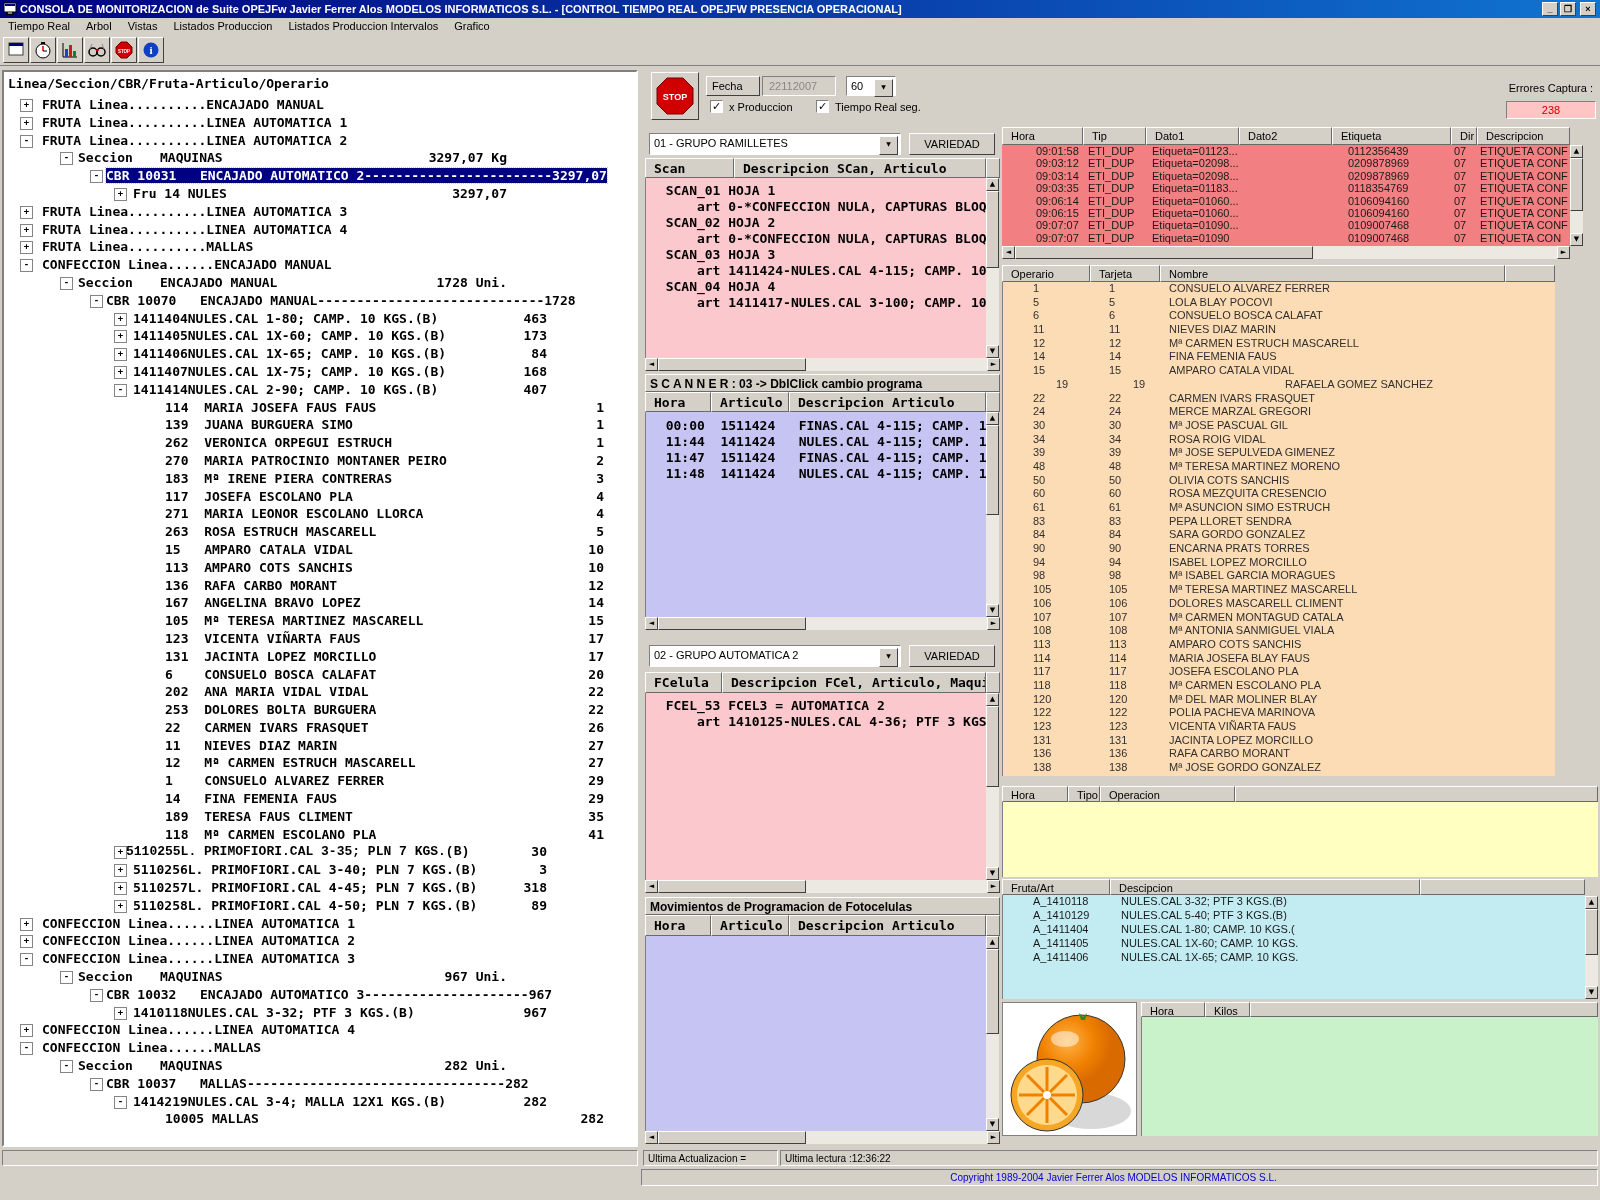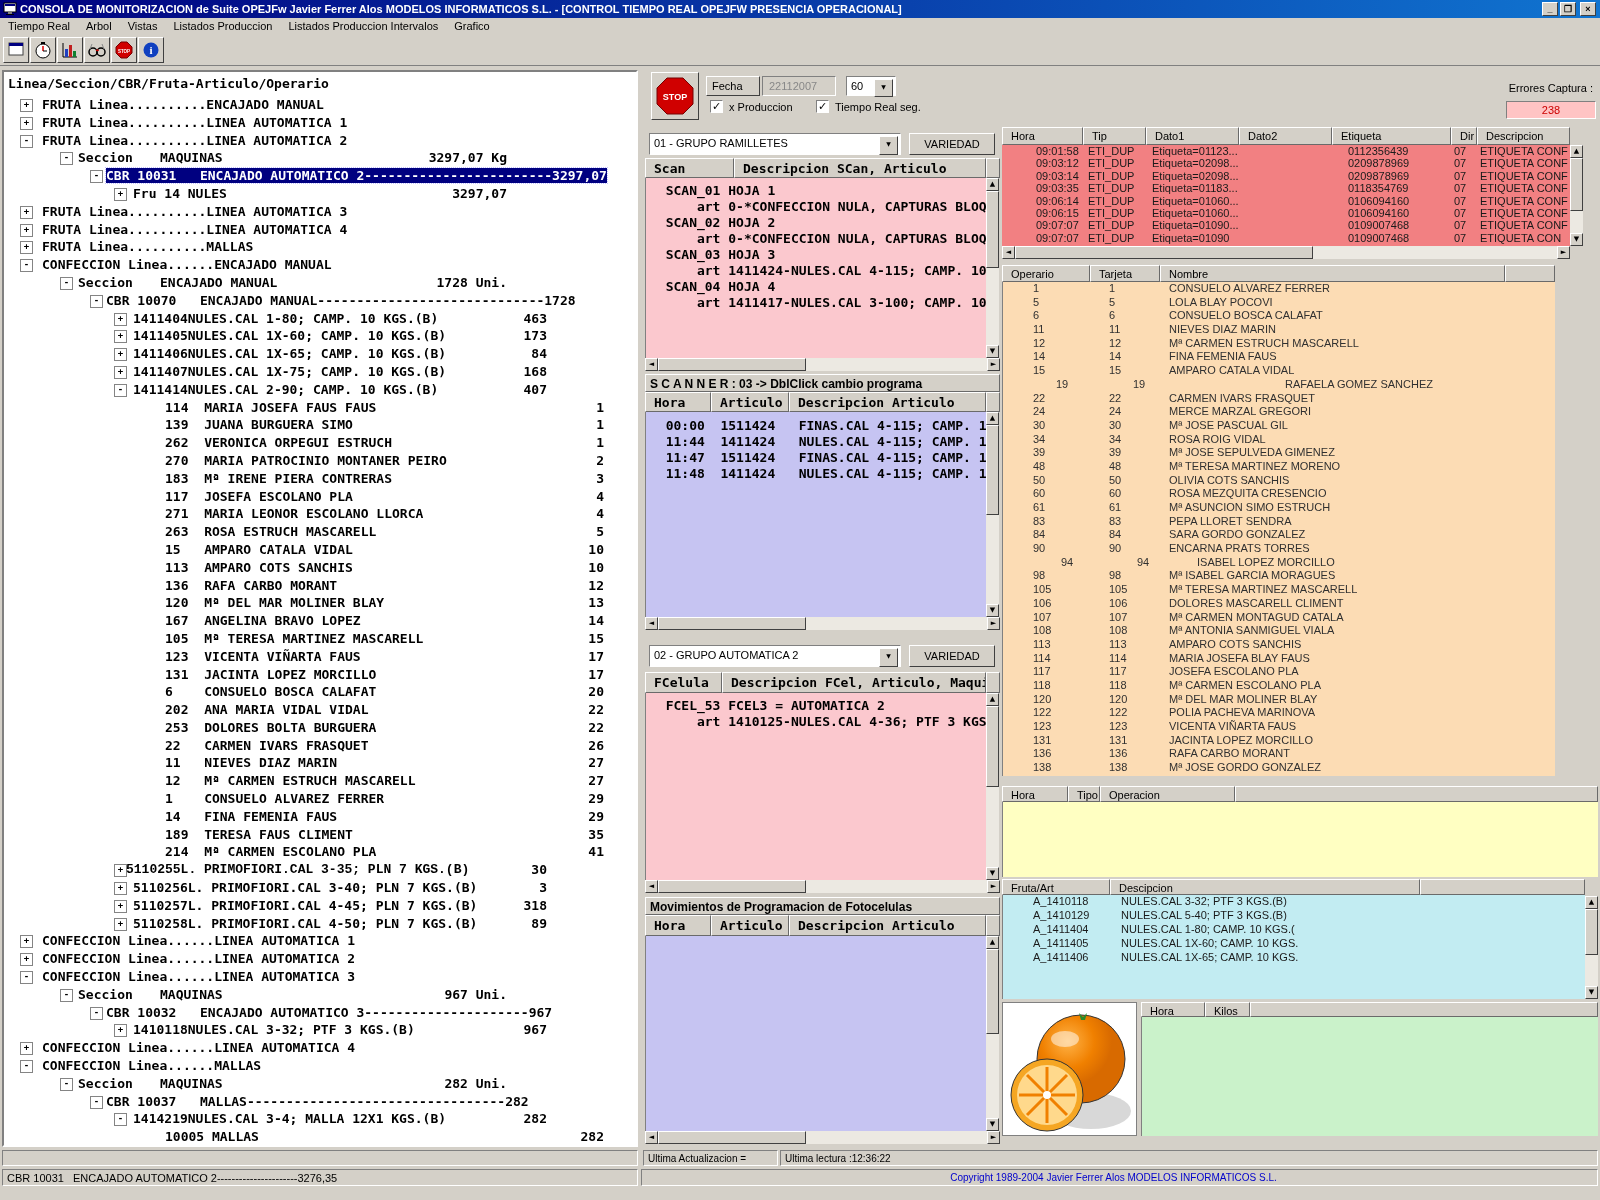--- a/index.html
+++ b/index.html
@@ -240,24 +240,20 @@
         </div>
         <div class="trow">
           <div class="ttext" style="left: 161px;">113  AMPARO COTS SANCHIS</div>
           <div class="tval" style="left: 498px; width: 102px;">10</div>
         </div>
         <div class="trow">
           <div class="ttext" style="left: 161px;">136  RAFA CARBO MORANT</div>
           <div class="tval" style="left: 498px; width: 102px;">12</div>
         </div>
         <div class="trow">
-          <div class="ttext" style="left: 161px;">120  Mª DEL MAR MOLINER BLAY</div>
-          <div class="tval" style="left: 498px; width: 102px;">13</div>
-        </div>
-        <div class="trow">
           <div class="ttext" style="left: 161px;">167  ANGELINA BRAVO LOPEZ</div>
           <div class="tval" style="left: 498px; width: 102px;">14</div>
         </div>
         <div class="trow">
           <div class="ttext" style="left: 161px;">105  Mª TERESA MARTINEZ MASCARELL</div>
           <div class="tval" style="left: 498px; width: 102px;">15</div>
         </div>
         <div class="trow">
           <div class="ttext" style="left: 161px;">123  VICENTA VIÑARTA FAUS</div>
           <div class="tval" style="left: 498px; width: 102px;">17</div>
@@ -296,21 +292,21 @@
         </div>
         <div class="trow">
           <div class="ttext" style="left: 161px;">14   FINA FEMENIA FAUS</div>
           <div class="tval" style="left: 498px; width: 102px;">29</div>
         </div>
         <div class="trow">
           <div class="ttext" style="left: 161px;">189  TERESA FAUS CLIMENT</div>
           <div class="tval" style="left: 498px; width: 102px;">35</div>
         </div>
         <div class="trow">
-          <div class="ttext" style="left: 161px;">214  Mª CARMEN ESCOLANO PLA</div>
+          <div class="ttext" style="left: 161px;">118  Mª CARMEN ESCOLANO PLA</div>
           <div class="tval" style="left: 498px; width: 102px;">41</div>
         </div>
         <div class="trow">
           <div class="tbox" style="left: 110px;">+</div>
           <div class="ttext" style="left: 122px; font-family: Liberation Mono, monospace;">5110255L. PRIMOFIORI.CAL 3-35; PLN 7 KGS.(B)</div>
           <div class="tval" style="left: 440px; width: 103px;">30</div>
         </div>
         <div class="trow">
           <div class="tbox" style="left: 110px;">+</div>
           <div class="ttext" style="left: 129px;">5110256L. PRIMOFIORI.CAL 3-40; PLN 7 KGS.(B)</div>
@@ -638,21 +634,21 @@
       <div class="grow" style="height: 13.7px;">
         <div class="gcell" style="left: 30px; width: 58px; font: 11px &quot;Liberation Sans&quot;, sans-serif; color: rgb(48, 48, 48);">84</div>
         <div class="gcell" style="left: 106px; width: 60px; font: 11px &quot;Liberation Sans&quot;, sans-serif; color: rgb(48, 48, 48);">84</div>
         <div class="gcell" style="left: 166px; width: 380px; font: 11px &quot;Liberation Sans&quot;, sans-serif; color: rgb(48, 48, 48);">SARA GORDO GONZALEZ</div>
       </div>
       <div class="grow" style="height: 13.7px;">
         <div class="gcell" style="left: 30px; width: 58px; font: 11px &quot;Liberation Sans&quot;, sans-serif; color: rgb(48, 48, 48);">90</div>
         <div class="gcell" style="left: 106px; width: 60px; font: 11px &quot;Liberation Sans&quot;, sans-serif; color: rgb(48, 48, 48);">90</div>
         <div class="gcell" style="left: 166px; width: 380px; font: 11px &quot;Liberation Sans&quot;, sans-serif; color: rgb(48, 48, 48);">ENCARNA PRATS TORRES</div>
       </div>
-      <div class="grow" style="height: 13.7px; margin-left: 28px;">
+      <div class="grow" style="height: 13.7px;">
         <div class="gcell" style="left: 30px; width: 58px; font: 11px &quot;Liberation Sans&quot;, sans-serif; color: rgb(48, 48, 48);">94</div>
         <div class="gcell" style="left: 106px; width: 60px; font: 11px &quot;Liberation Sans&quot;, sans-serif; color: rgb(48, 48, 48);">94</div>
         <div class="gcell" style="left: 166px; width: 380px; font: 11px &quot;Liberation Sans&quot;, sans-serif; color: rgb(48, 48, 48);">ISABEL LOPEZ MORCILLO</div>
       </div>
       <div class="grow" style="height: 13.7px;">
         <div class="gcell" style="left: 30px; width: 58px; font: 11px &quot;Liberation Sans&quot;, sans-serif; color: rgb(48, 48, 48);">98</div>
         <div class="gcell" style="left: 106px; width: 60px; font: 11px &quot;Liberation Sans&quot;, sans-serif; color: rgb(48, 48, 48);">98</div>
         <div class="gcell" style="left: 166px; width: 380px; font: 11px &quot;Liberation Sans&quot;, sans-serif; color: rgb(48, 48, 48);">Mª ISABEL GARCIA MORAGUES</div>
       </div>
       <div class="grow" style="height: 13.7px;">
@@ -795,21 +791,20 @@
   <div id="kilos-header" class="abs">
       <div class="abs hcell hsm" style="left: 1141px; top: 1002px; width: 64px; height: 15px;">Hora</div>
       <div class="abs hcell hsm" style="left: 1205px; top: 1002px; width: 45px; height: 15px;">Kilos</div>
       <div class="abs hcell hsm" style="left: 1250px; top: 1002px; width: 348px; height: 15px;"></div>
     </div>
   <div class="abs" style="left:1141px;top:1017px;width:457px;height:119px;background:#caf2ca;border-left:1px solid #808080;"></div>
 
   <div class="abs statuscell" style="left:2px;top:1150px;width:636px;height:16px;"></div>
   <div class="abs statuscell" style="left:643px;top:1150px;width:135px;height:16px;">Ultima Actualizacion =</div>
   <div class="abs statuscell" style="left:780px;top:1150px;width:818px;height:16px;">Ultima lectura :12:36:22</div>
-  <div class="abs statuscell" style="left:2px;top:1169px;width:636px;height:17px;font-size:11px;">CBR 10031   ENCAJADO AUTOMATICO 2----------------------3276,35</div>
   <div class="abs statuscell" style="left:641px;top:1169px;width:957px;height:17px;text-align:center;color:#0000cc;">Copyright 1989-2004 Javier Ferrer Alos MODELOS INFORMATICOS S.L.</div>
 
 <div class="abs sb" style="left: 645px; top: 358px; width: 355px; height: 13px;">
       <div class="sbtn" style="left: 0px; top: 0px;">◄</div>
       <div class="sbtn" style="left: 342px; top: 0px;">►</div>
       <div class="sthumb" style="left: 13px; top: 0px; width: 148px; height: 13px;"></div>
     </div>
     <div class="abs sb" style="left: 986px; top: 178px; width: 13px; height: 180px;">
       <div class="sbtn" style="left: 0px; top: 0px;">▲</div>
       <div class="sbtn" style="left: 0px; top: 167px;">▼</div>

